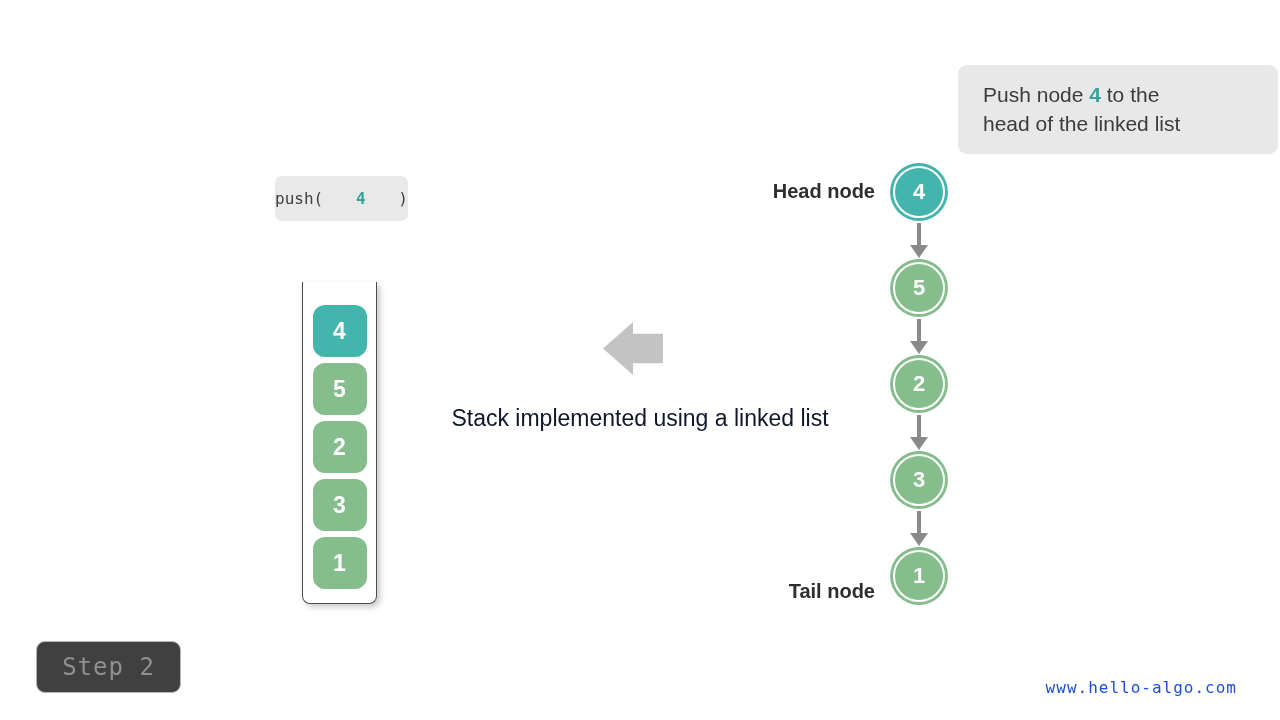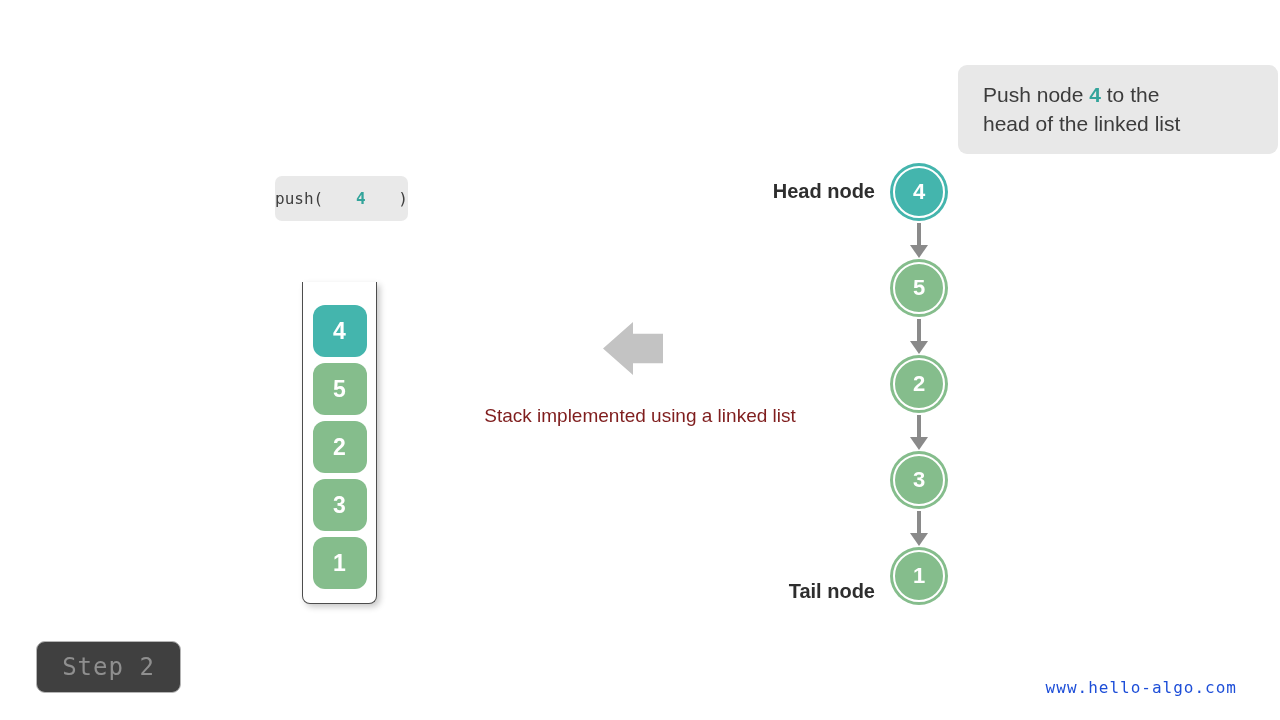--- a/index.html
+++ b/index.html
@@ -76,22 +76,22 @@
     background: #c3c3c3;
     clip-path: polygon(0 50%, 50% 0, 50% 22%, 100% 22%, 100% 78%, 50% 78%, 50% 100%);
   }
 
   
   .caption {
     position: absolute;
     left: 0; top: 405px;
     width: 1280px;
     text-align: center;
-    color: #7f1d1d;
-    font-size: 19px;
+    color: #0f172a;
+    font-size: 23px;
   }
 
   
   .list-node {
     position: absolute;
     width: 52px; height: 52px;
     border-radius: 50%;
     border: 2px solid #ffffff;
     display: flex; align-items: center; justify-content: center;
     color: #ffffff;

